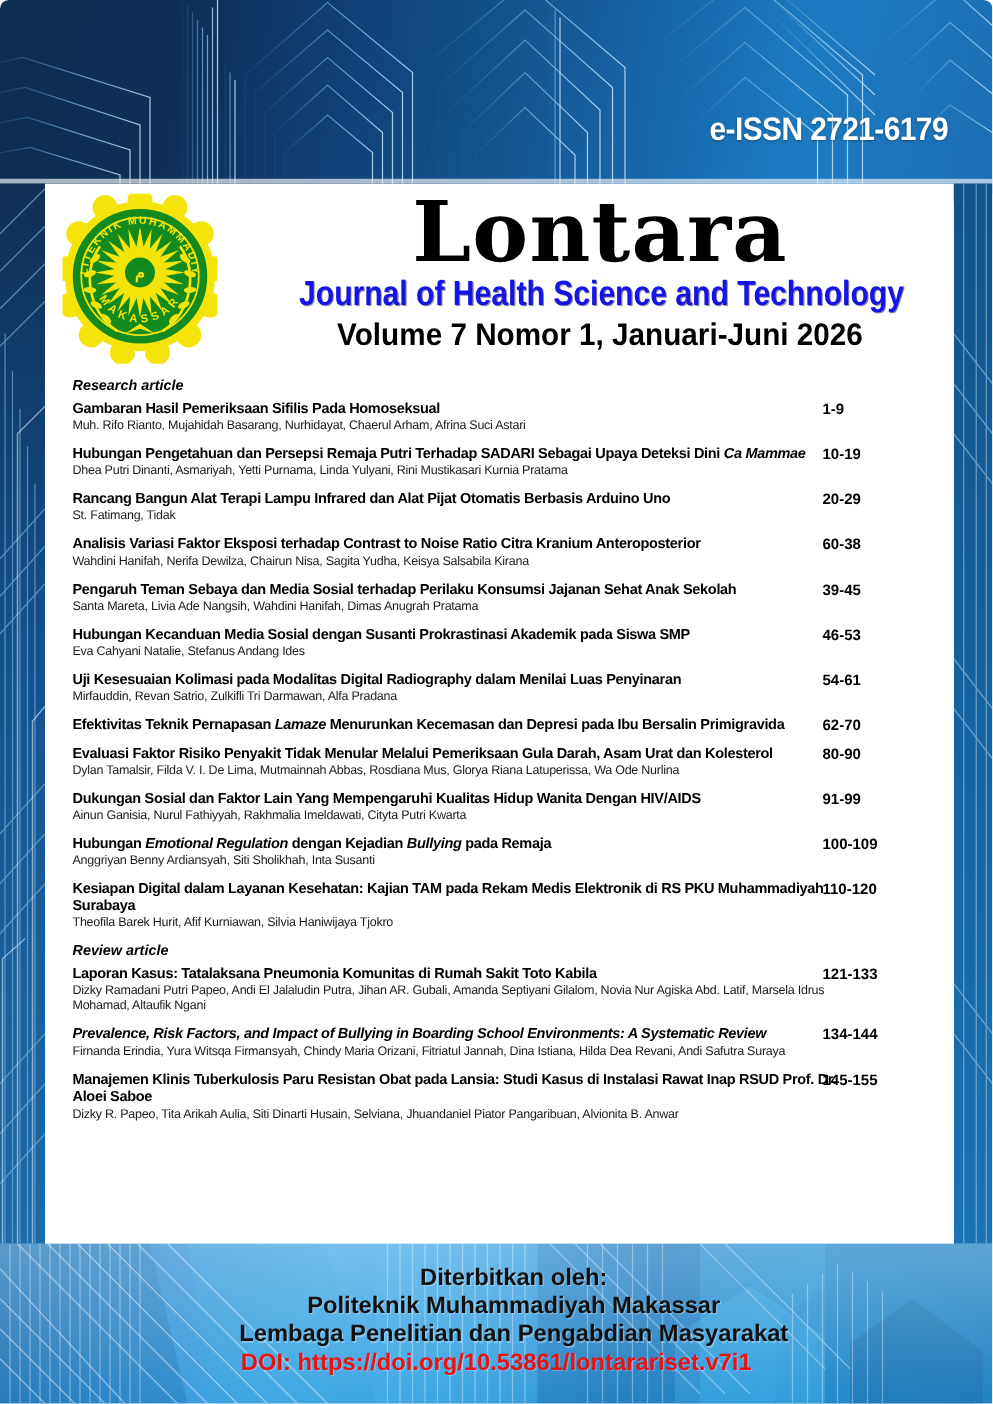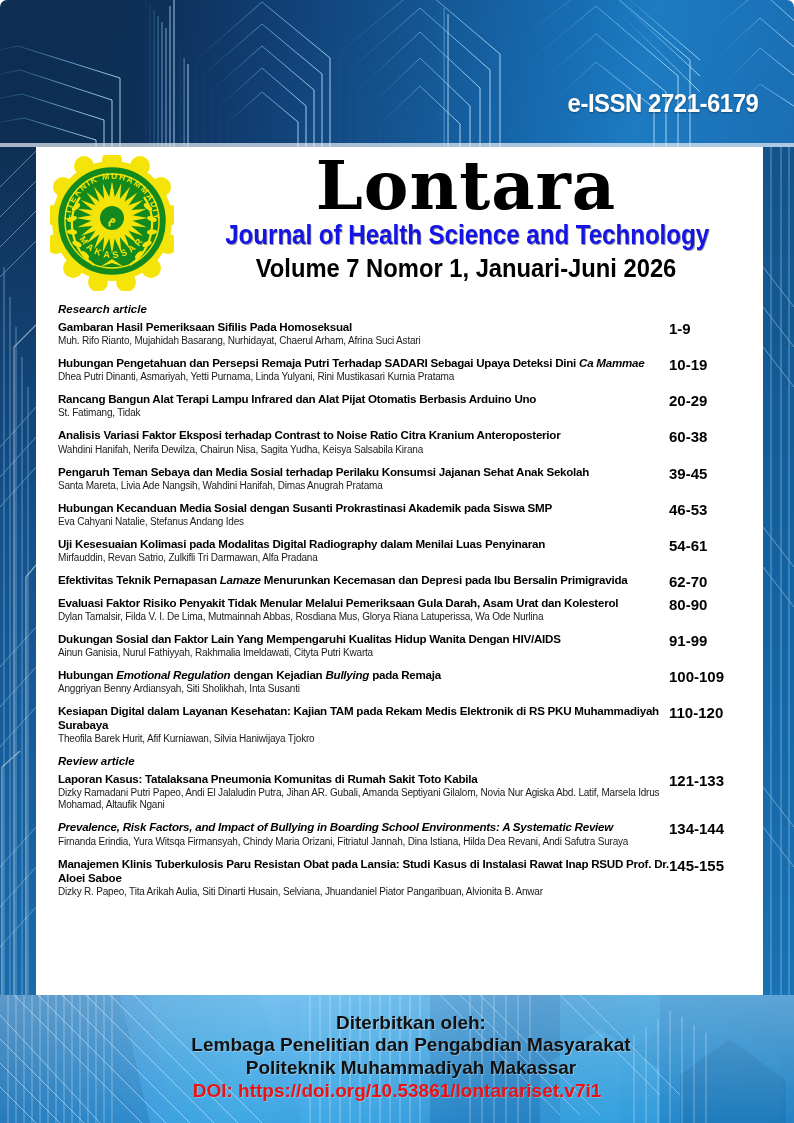--- a/index.html
+++ b/index.html
@@ -75,21 +75,21 @@
     position: relative;
     height: 152px;
   }
   .logo {
     position: absolute;
     left: 14px; top: 8px;
     width: 124px; height: 136px;
   }
   .title-block {
     position: absolute;
-    left: 150px; top: 2px;
+    left: 164px; top: 2px;
     width: 560px;
     text-align: center;
   }
   .journal-name {
     font-family: "DejaVu Serif", "Liberation Serif", serif;
     font-weight: bold;
     font-size: 67px;
     line-height: 0.98;
     letter-spacing: 1px;
     color: #000000;
@@ -152,26 +152,26 @@
   .entry-authors {
     font-family: "Liberation Sans", sans-serif;
     font-size: 10px;
     line-height: 1.25;
     color: #1a1a1a;
     letter-spacing: -0.2px;
     margin-top: 1px;
   }
   .entry-pages {
     position: absolute;
-    right: 5px; top: 0;
+    right: 16px; top: 0;
     width: 74px;
     text-align: left;
     font-family: "Liberation Sans", sans-serif;
     font-weight: bold;
-    font-size: 15px;
+    font-size: 12px;
     color: #000;
   }
 
   
   .footer {
     position: absolute;
     left: 0; top: 995px;
     width: 794px; height: 128px;
     background: linear-gradient(110deg,
       #1a6fb5 0%, #2a8fd6 18%, #3ca6e8 32%,
@@ -535,19 +535,19 @@
 
       <g stroke="#cfe9fa" stroke-width="1" opacity="0.45" fill="none">
         <path d="M440 0 L560 120 M460 0 L580 120 M480 0 L600 120
                  M560 0 L660 100 M580 0 L680 100"></path>
       </g>
       <rect x="0" y="0" width="794" height="128" fill="url(#fg1)"></rect>
     </svg>
 
     <div class="footer-text">
       <div class="pub-line">Diterbitkan oleh:</div>
+      <div class="pub-line">Politeknik Muhammadiyah Makassar</div>
       <div class="pub-line">Lembaga Penelitian dan Pengabdian Masyarakat</div>
-      <div class="pub-line">Politeknik Muhammadiyah Makassar</div>
       <div class="doi-line">DOI: https://doi.org/10.53861/lontarariset.v7i1</div>
     </div>
   </div>
 
 </div>
 
 </body></html>

